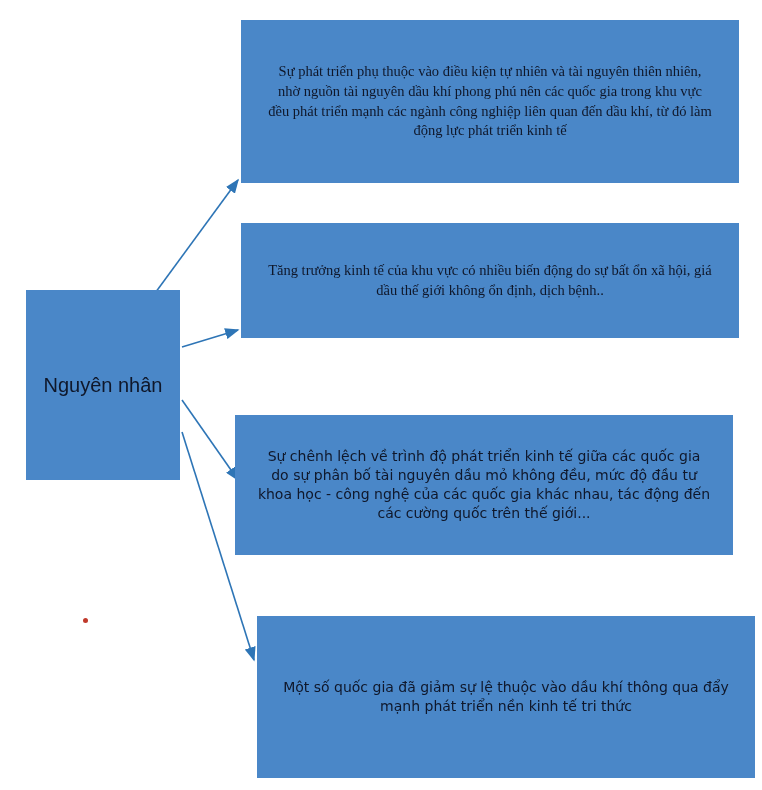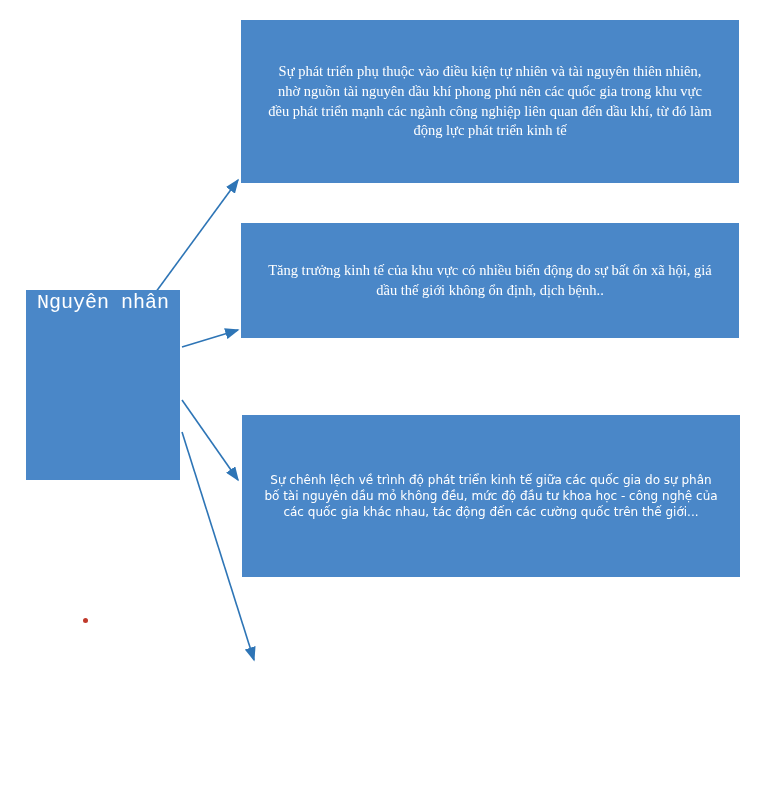--- a/index.html
+++ b/index.html
@@ -14,43 +14,43 @@
   #canvas {
     position: relative;
     width: 762px;
     height: 790px;
     background: #ffffff;
     overflow: hidden;
   }
   .node {
     position: absolute;
     background: #4a87c8;
-    color: #ffffff;
+    color: #0f172a;
     box-sizing: border-box;
     display: flex;
     align-items: center;
     justify-content: center;
     text-align: center;
     line-height: 1.35;
   }
   .node-text {
     display: block;
     width: 100%;
     padding: 0 10px;
     box-sizing: border-box;
   }
   
   #root-node {
     left: 26px;
     top: 290px;
     width: 154px;
     height: 190px;
     font-size: 20px;
-    font-family: Liberation Mono, monospace;
-    align-items: flex-start;
+    font-family: Liberation Sans, sans-serif;
+    align-items: center;
     justify-content: center;
   }
   #root-node .node-text {
     line-height: 1.3;
   }
   .bullet-dot {
     position: absolute;
     left: 57px;
     top: 328px;
     width: 5px;
@@ -67,25 +67,25 @@
     font-size: 14.5px;
   }
   #branch-2 {
     left: 241px;
     top: 223px;
     width: 498px;
     height: 115px;
     font-size: 14.5px;
   }
   #branch-3 {
-    left: 242px;
+    left: 235px;
     top: 415px;
     width: 498px;
-    height: 162px;
-    font-size: 12px;
+    height: 140px;
+    font-size: 14px;
     font-family: "DejaVu Sans", sans-serif;
   }
   #branch-4 {
     left: 257px;
     top: 616px;
     width: 498px;
     height: 162px;
     font-size: 14px;
     font-family: "DejaVu Sans", sans-serif;
   }
@@ -133,14 +133,17 @@
   </div>
 
   <div class="node" id="branch-2">
     <span class="node-text">Tăng trưởng kinh tế của khu vực có nhiều biến động do sự bất ổn xã hội, giá dầu thế giới không ổn định, dịch bệnh..</span>
   </div>
 
   <div class="node" id="branch-3">
     <span class="node-text">Sự chênh lệch về trình độ phát triển kinh tế giữa các quốc gia do sự phân bố tài nguyên dầu mỏ không đều, mức độ đầu tư khoa học - công nghệ của các quốc gia khác nhau, tác động đến các cường quốc trên thế giới...</span>
   </div>
 
+  <div class="node" id="branch-4">
+    <span class="node-text">Một số quốc gia đã giảm sự lệ thuộc vào dầu khí thông qua đẩy mạnh phát triển nền kinh tế tri thức</span>
+  </div>
 
 </div>
 
 </body></html>

